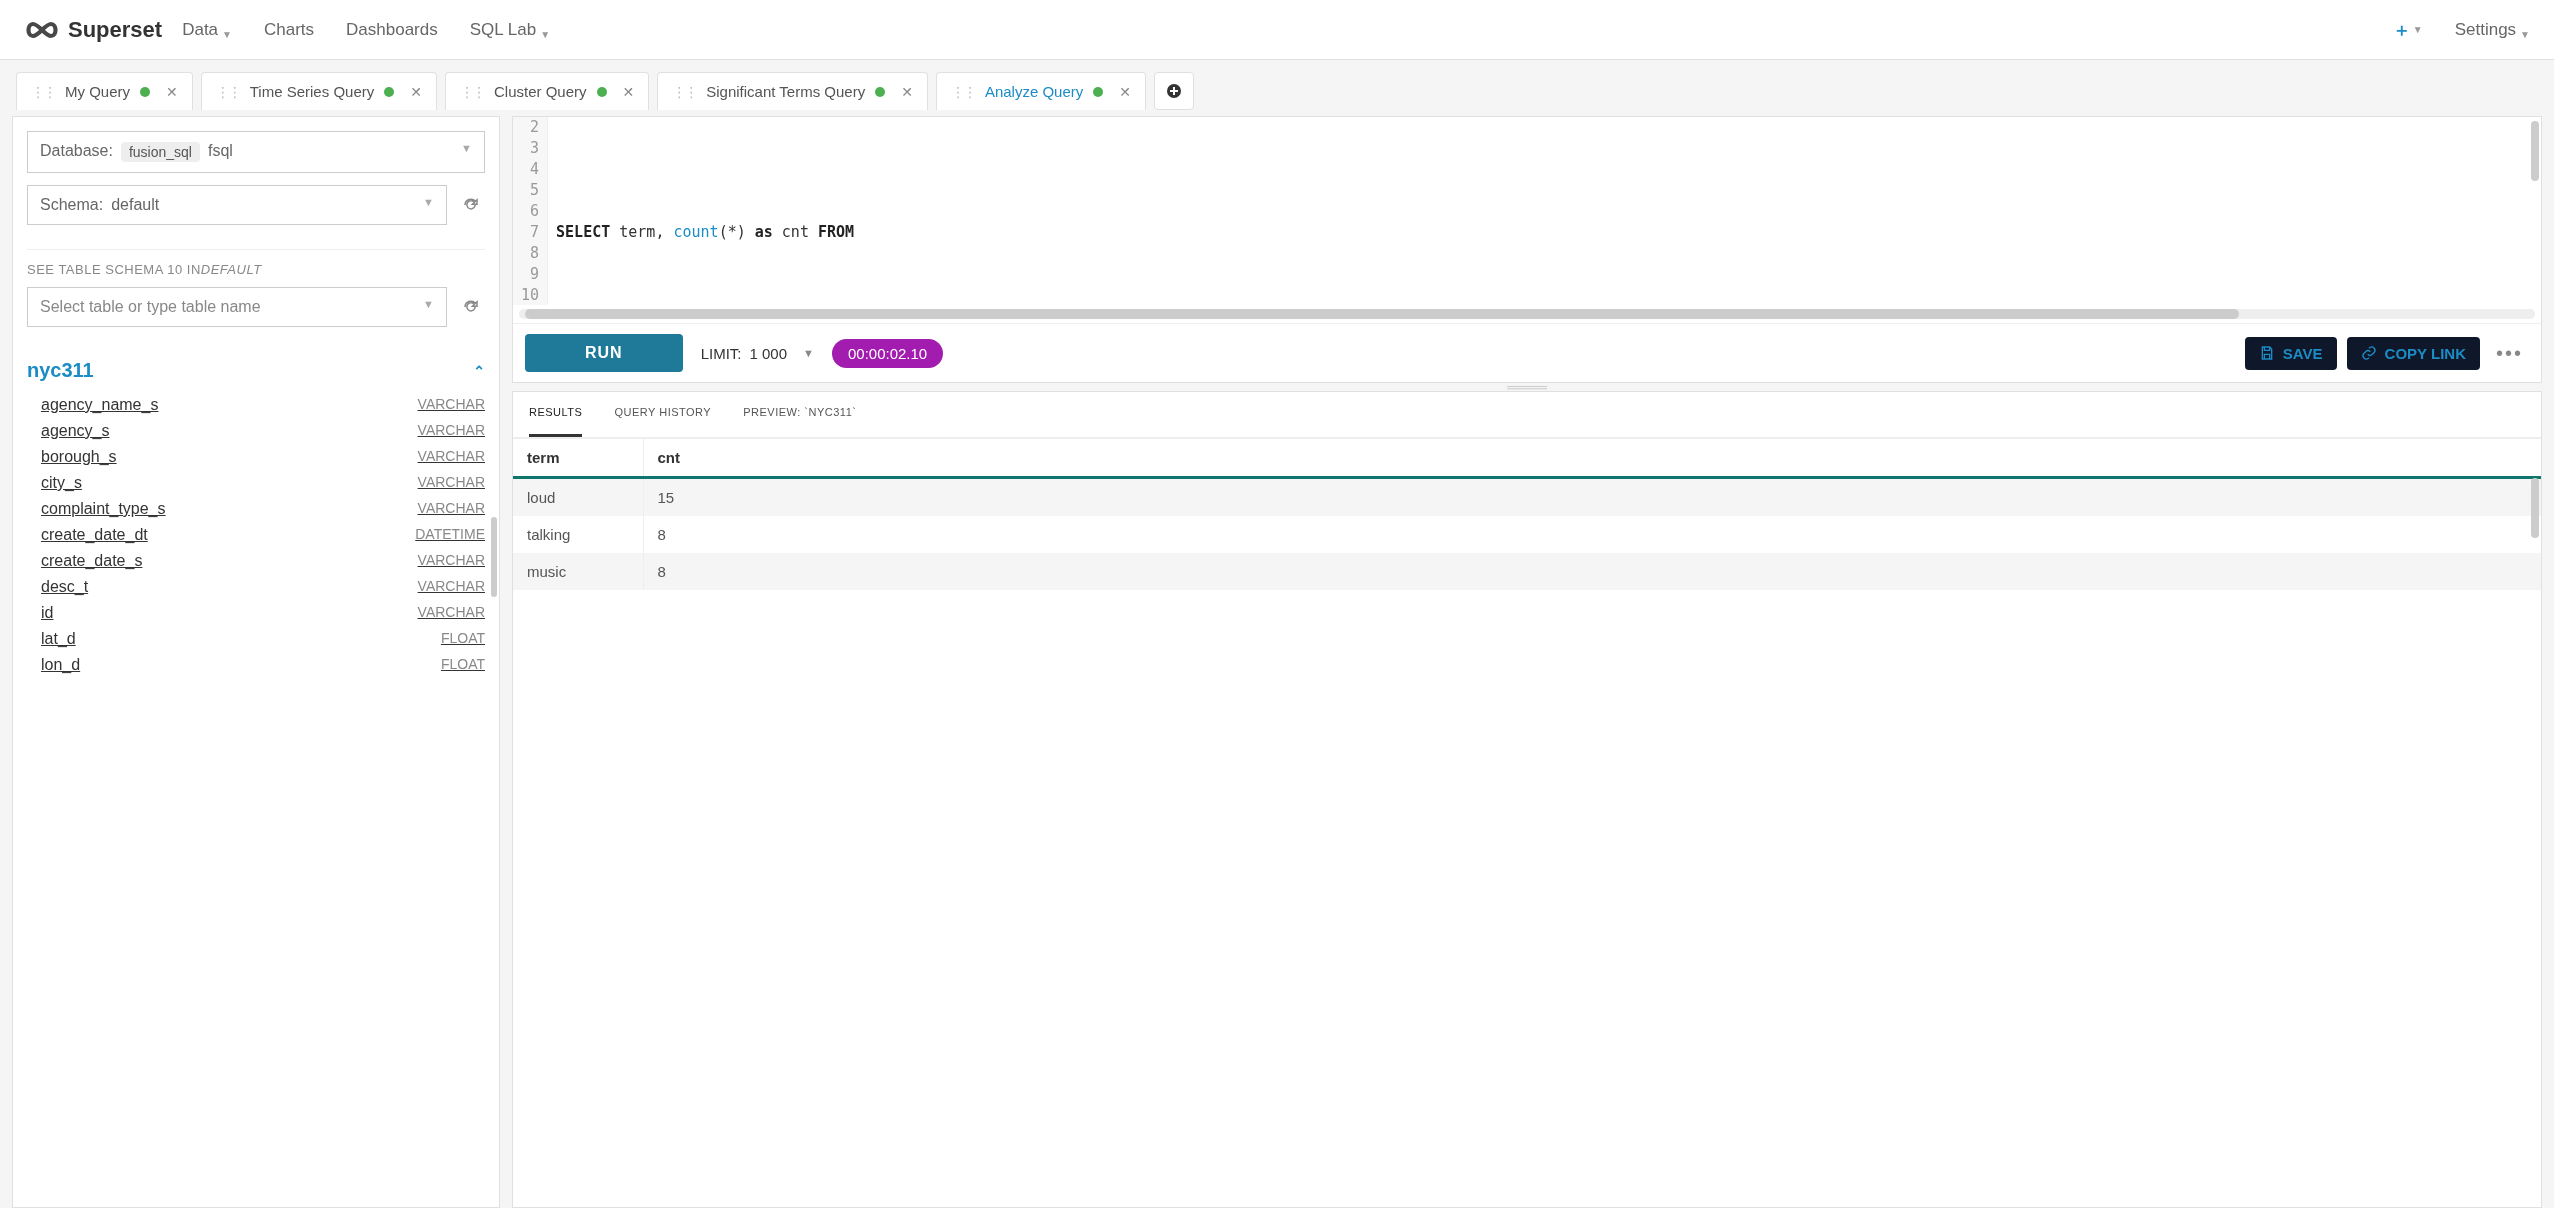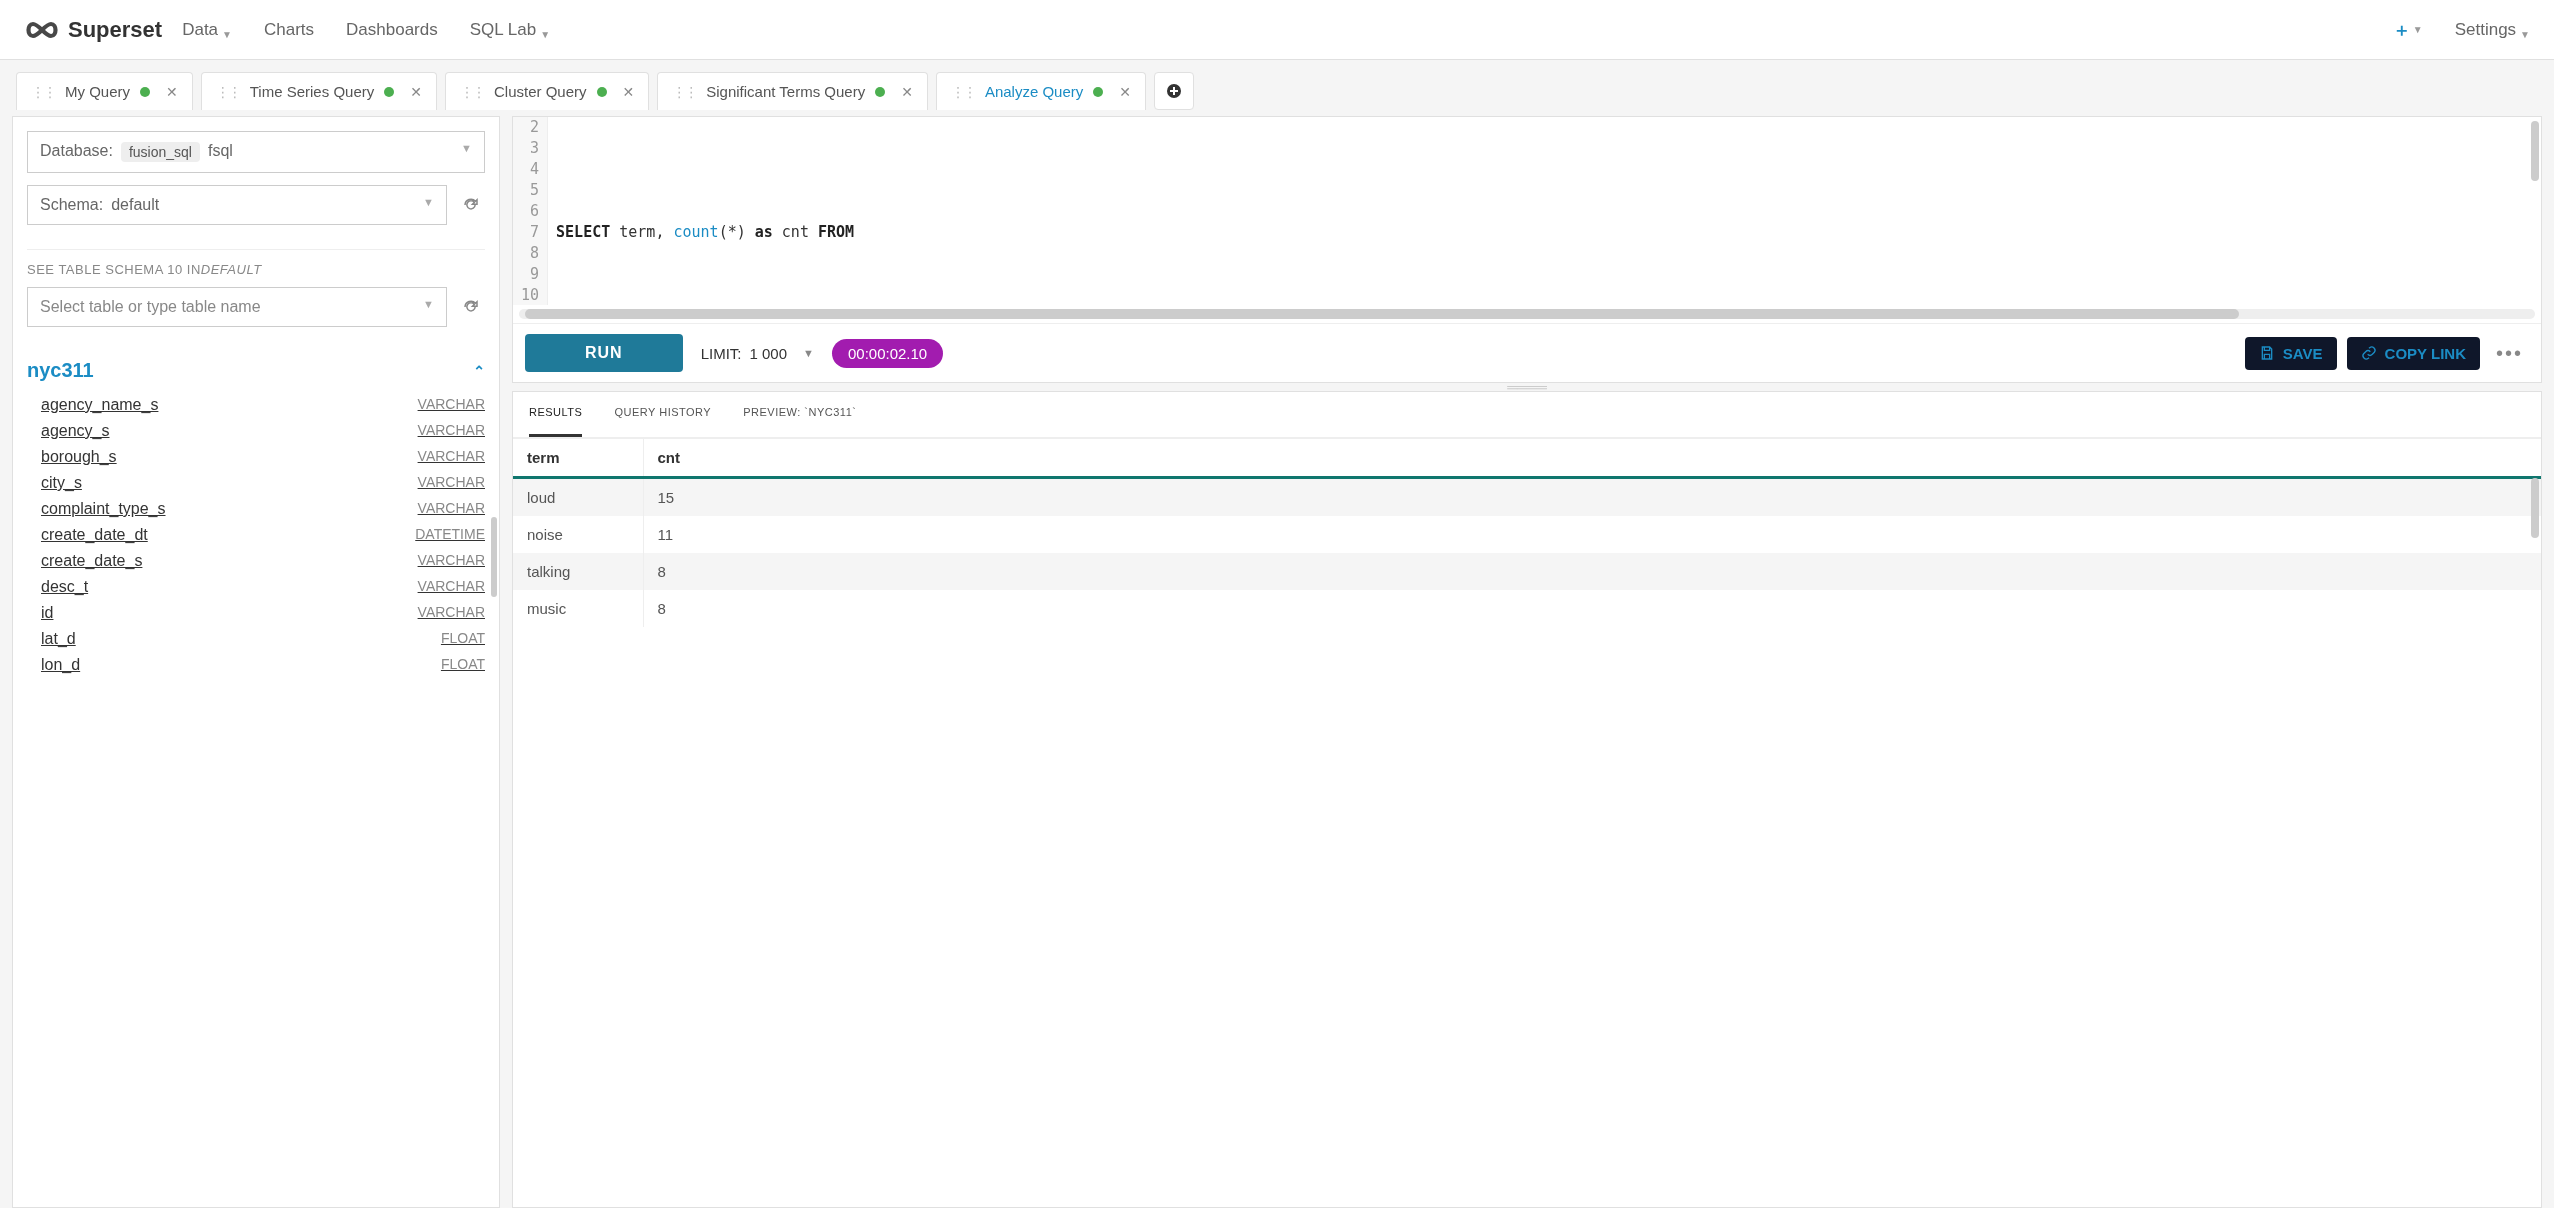--- a/index.html
+++ b/index.html
@@ -331,24 +331,20 @@
           <th>term</th>
           <th>cnt</th>
         </tr>
               </thead>
         <tbody id="results-body">
                 <tr>
                   <td>loud</td>
                   <td>15</td>
                 </tr>
                 <tr>
-                  <td>noise</td>
-                  <td>11</td>
-                </tr>
-                <tr>
                   <td>talking</td>
                   <td>8</td>
                 </tr>
                 <tr>
                   <td>music</td>
                   <td>8</td>
                 </tr>
               </tbody>
       </table>
       <div class="tscroll"></div>

